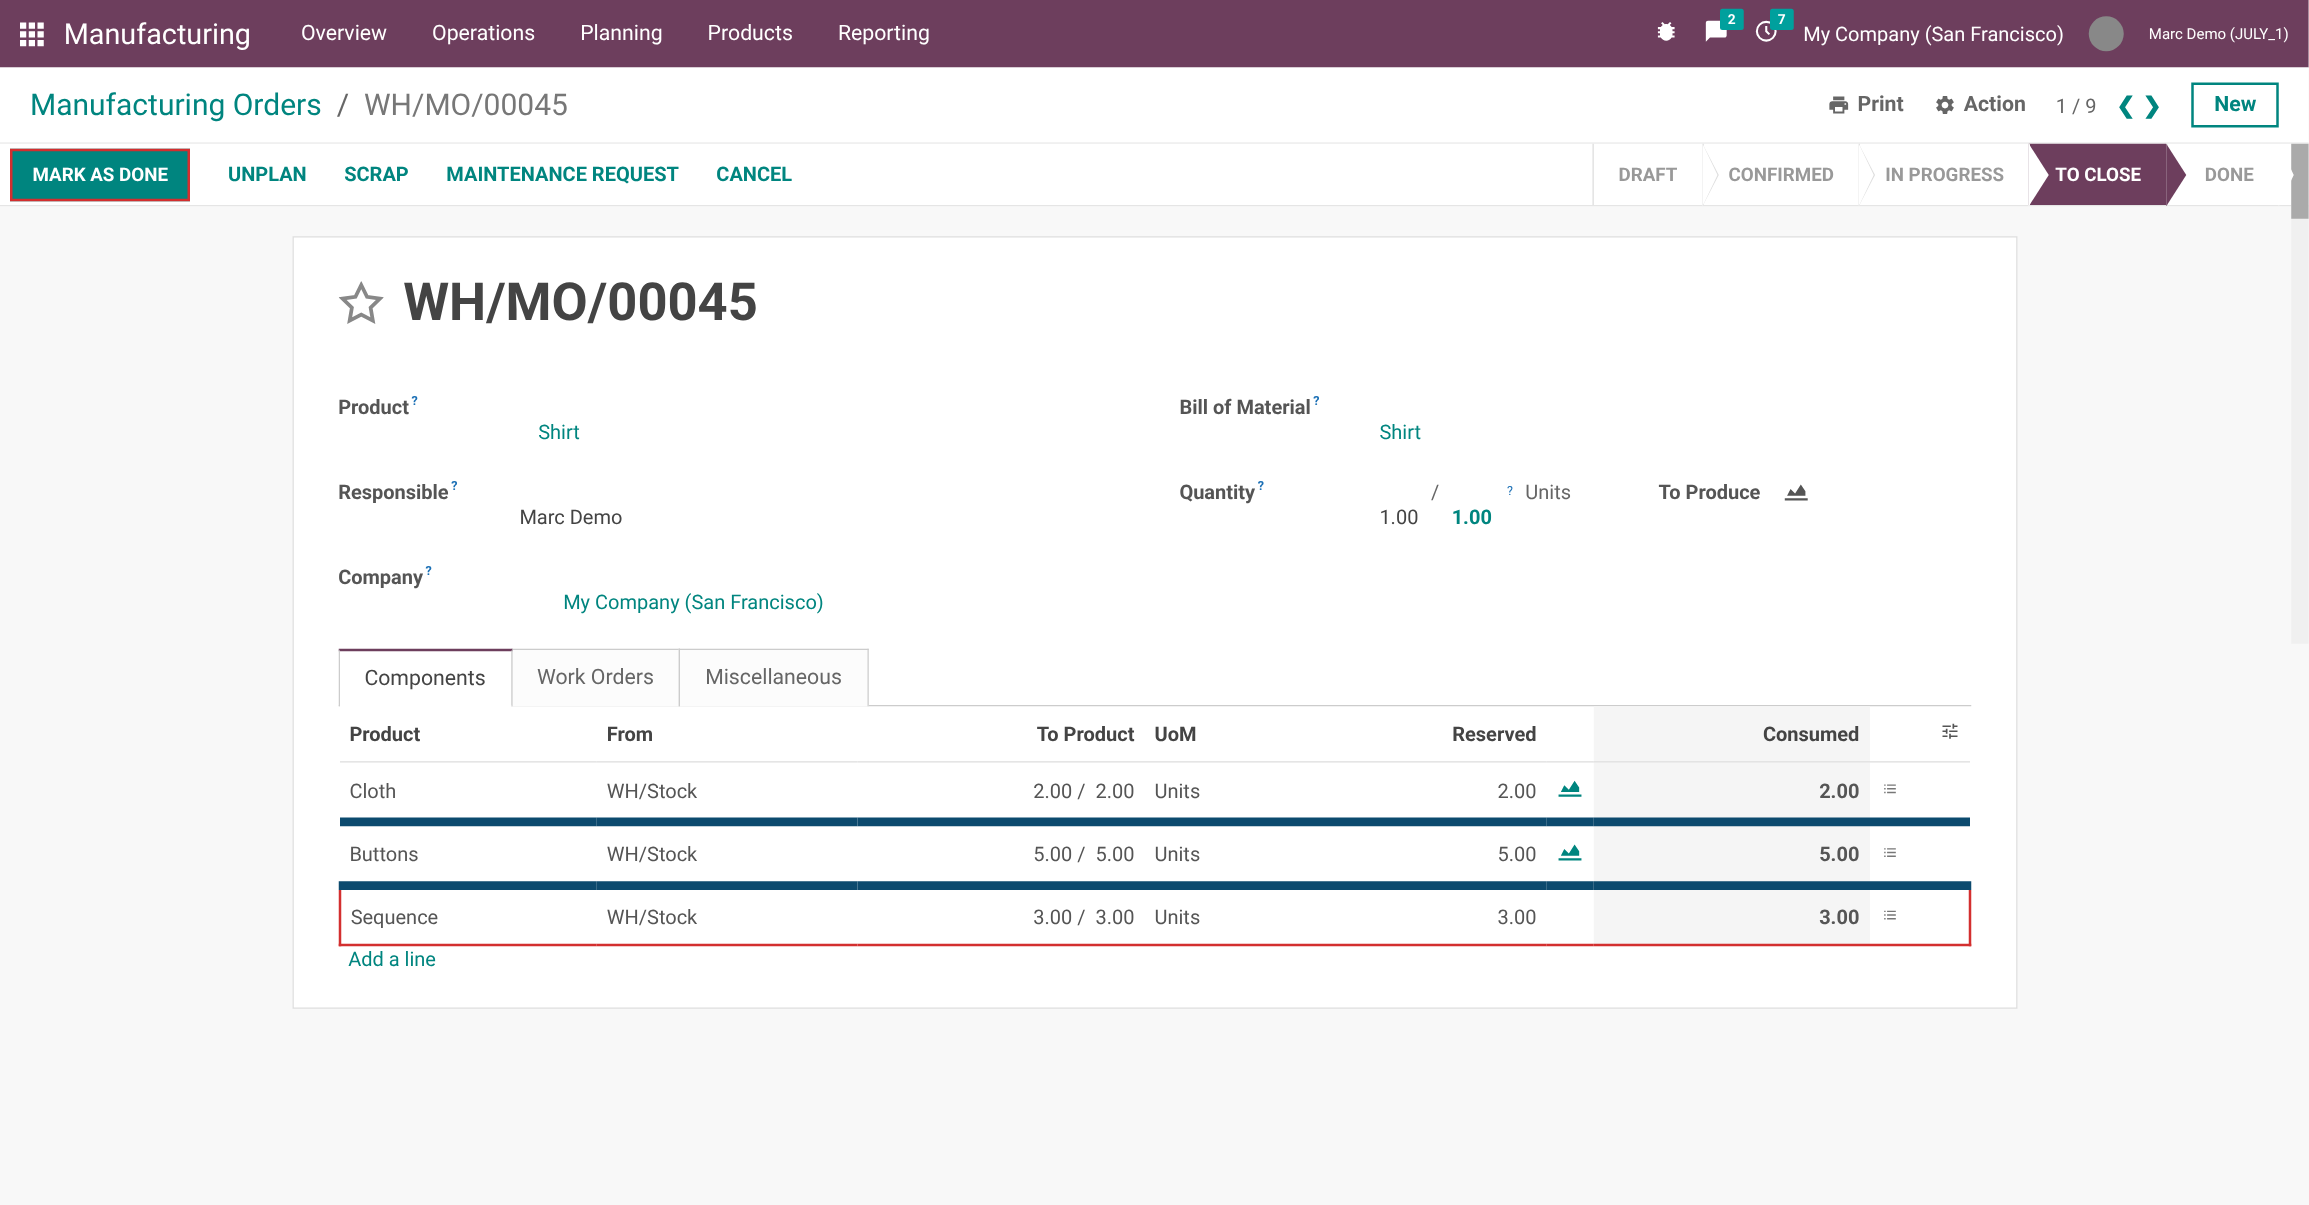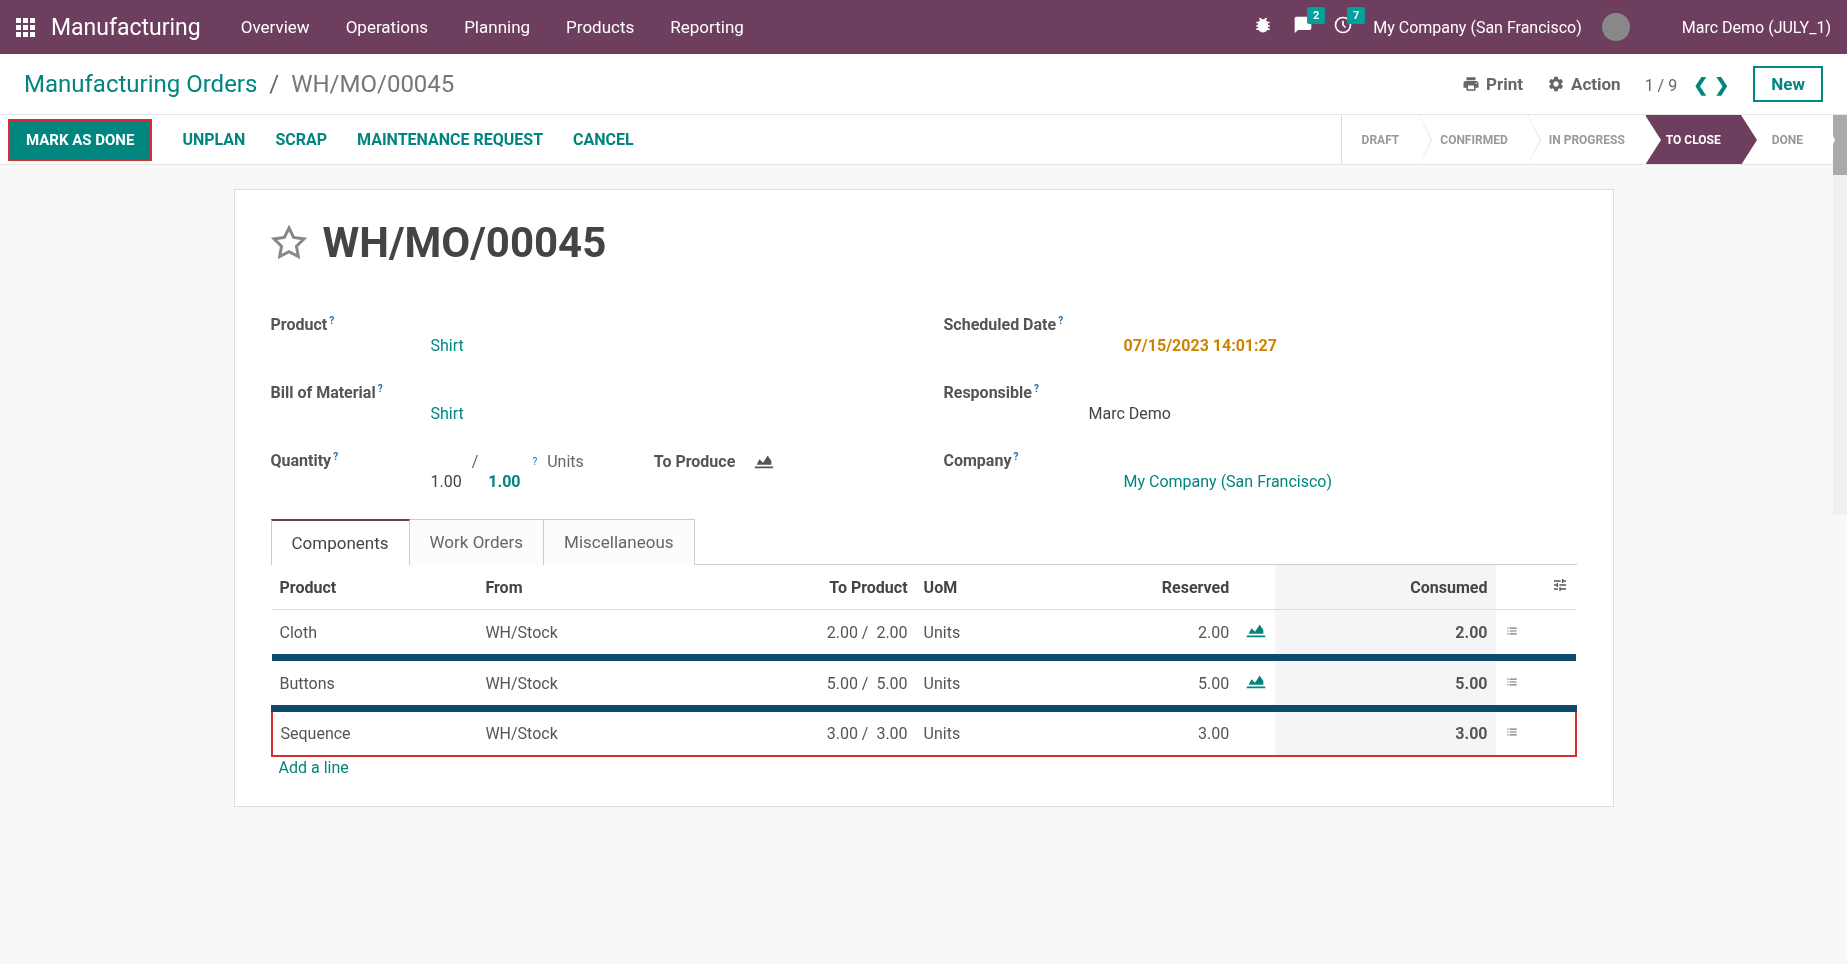--- a/index.html
+++ b/index.html
@@ -25,21 +25,21 @@
 .pager { color: #666; font-size: 16px; }
 .page-arrows { display: inline-flex; gap: 6px; margin-left: 12px; }
 .page-arrows span { color: #00857f; font-weight: bold; font-size: 18px; cursor: pointer; }
 .new-btn { border: 2px solid #00857f; color: #00857f; padding: 6px 16px; font-size: 17px; font-weight: bold; cursor: pointer; background: white; }
 
 .action-bar { background: white; padding: 0 24px; display: flex; align-items: center; border-bottom: 1px solid #e5e5e5; height: 50px; position: relative; }
 .primary-btn { background: #00857f; color: white; padding: 10px 16px; font-size: 15px; font-weight: bold; cursor: pointer; border: 2px solid #d32f2f; margin-left: -16px; }
 .action-btn { color: #00857f; font-size: 16px; font-weight: bold; cursor: pointer; margin-left: 30px; }
 
 .statusbar { margin-left: auto; display: flex; align-items: center; height: 100%; }
-.status-step { position: relative; padding: 0 20px; color: #999; font-size: 12px; font-weight: bold; height: 100%; display: flex; align-items: center; border-left: 1px solid #ddd; }
+.status-step { position: relative; padding: 0 20px; color: #999; font-size: 15px; font-weight: bold; height: 100%; display: flex; align-items: center; border-left: 1px solid #ddd; }
 .status-step.active { background: #6d3e5d; color: white; }
 .status-step.active::after { content: ""; position: absolute; right: -16px; top: 0; border-left: 16px solid #6d3e5d; border-top: 25px solid transparent; border-bottom: 25px solid transparent; z-index: 2; }
 .status-step.active::before { content: ""; position: absolute; left: -1px; top: 0; border-left: 16px solid white; border-top: 25px solid transparent; border-bottom: 25px solid transparent; }
 .status-step:not(.active)::after { content: ""; position: absolute; right: -12px; top: 0; border-left: 12px solid white; border-top: 25px solid transparent; border-bottom: 25px solid transparent; z-index: 1; }
 .status-step .arrow-border { position: absolute; right: -13px; top: 0; border-left: 13px solid #ddd; border-top: 25px solid transparent; border-bottom: 25px solid transparent; }
 
 .content { padding: 24px; position: relative; }
 .scrollbar { position: absolute; right: 0; top: -50px; width: 14px; height: 400px; background: #f0f0f0; }
 .scrollbar-thumb { width: 100%; height: 60px; background: #aaa; }
 
@@ -115,21 +115,21 @@
     </div>
     <div class="icon-badge">
       <svg width="20" height="20" viewBox="0 0 24 24" fill="none" stroke="white" stroke-width="2">
           <circle cx="12" cy="12" r="9"></circle>
           <polyline points="12 7 12 12 15 15"></polyline>
         </svg>
       <span class="badge">7</span>
     </div>
     <div style="font-size:16px;">My Company (San Francisco)</div>
     <span class="avatar"></span>
-    <div style="font-size:16px;margin-left:32px;">Marc Demo (JULY_1)</div>
+    <div style="font-size:12px;">Marc Demo (JULY_1)</div>
   </div>
 </div>
 
 <div class="control-panel">
   <div class="breadcrumb">
     <span>Manufacturing Orders</span>
     <span class="sep">/</span>
     <span class="current">WH/MO/00045</span>
   </div>
   <div class="cp-right">
@@ -193,24 +193,20 @@
       <svg class="star" viewBox="0 0 24 24" fill="none" stroke="#888" stroke-width="2">
           <polygon points="12 2 15.09 8.26 22 9.27 17 14.14 18.18 21.02 12 17.77 5.82 21.02 7 14.14 2 9.27 8.91 8.26 12 2"></polygon>
         </svg>
       <div class="mo-title">WH/MO/00045</div>
     </div>
 
     <div class="form-grid">
       <div class="form-row">
         <div class="form-label"><span>Product</span><span class="help">?</span></div>
         <div class="form-value">Shirt</div>
-      </div>
-      <div class="form-row">
-        <div class="form-label" style="width:180px;"><span>Scheduled Date</span><span class="help">?</span></div>
-        <div class="form-value orange">07/15/2023 14:01:27</div>
       </div>
       <div class="form-row">
         <div class="form-label"><span>Bill of Material</span><span class="help">?</span></div>
         <div class="form-value">Shirt</div>
       </div>
       <div class="form-row">
         <div class="form-label" style="width:145px;"><span>Responsible</span><span class="help">?</span></div>
         <div class="form-value dark">Marc Demo</div>
       </div>
       <div class="form-row">

